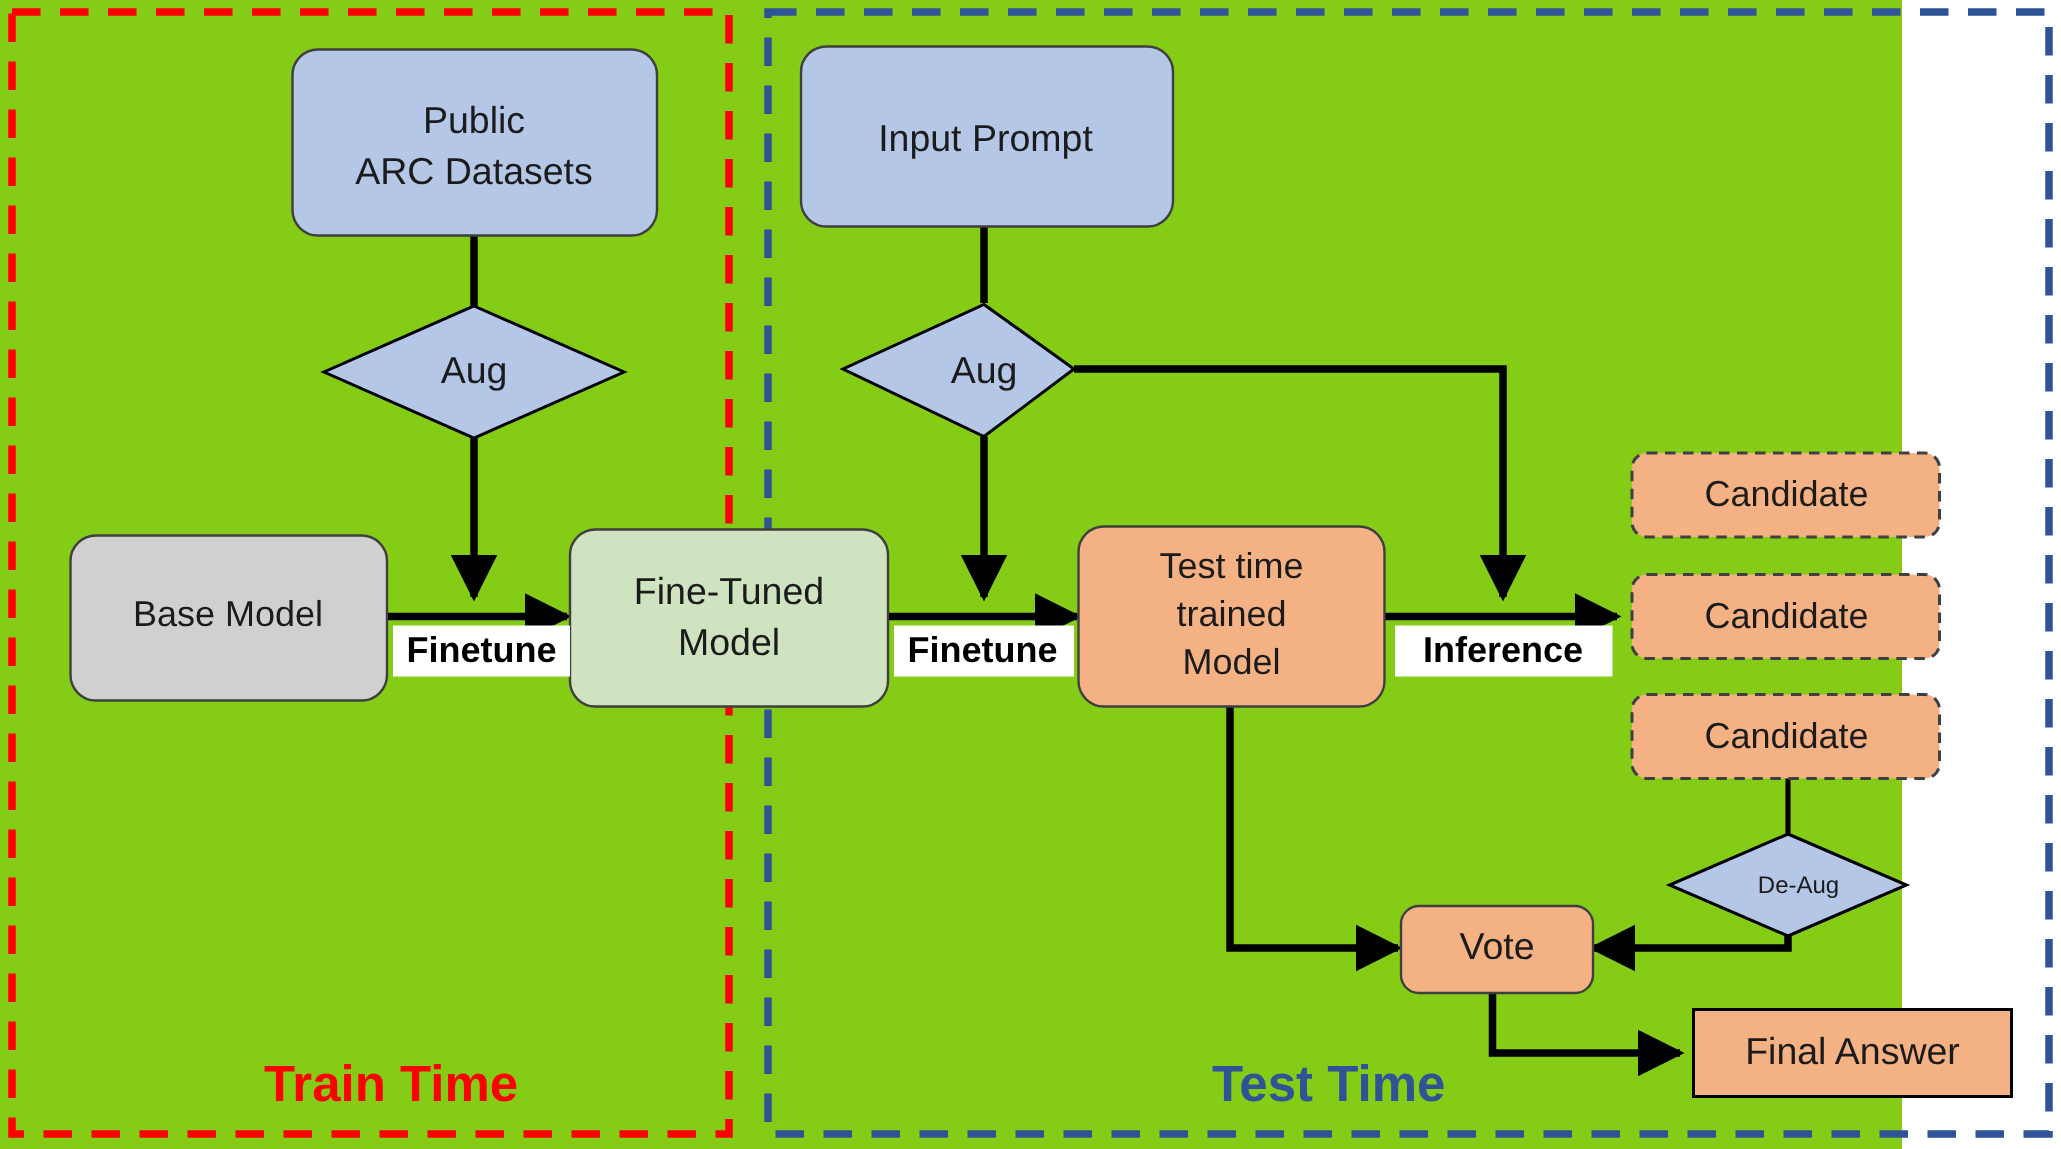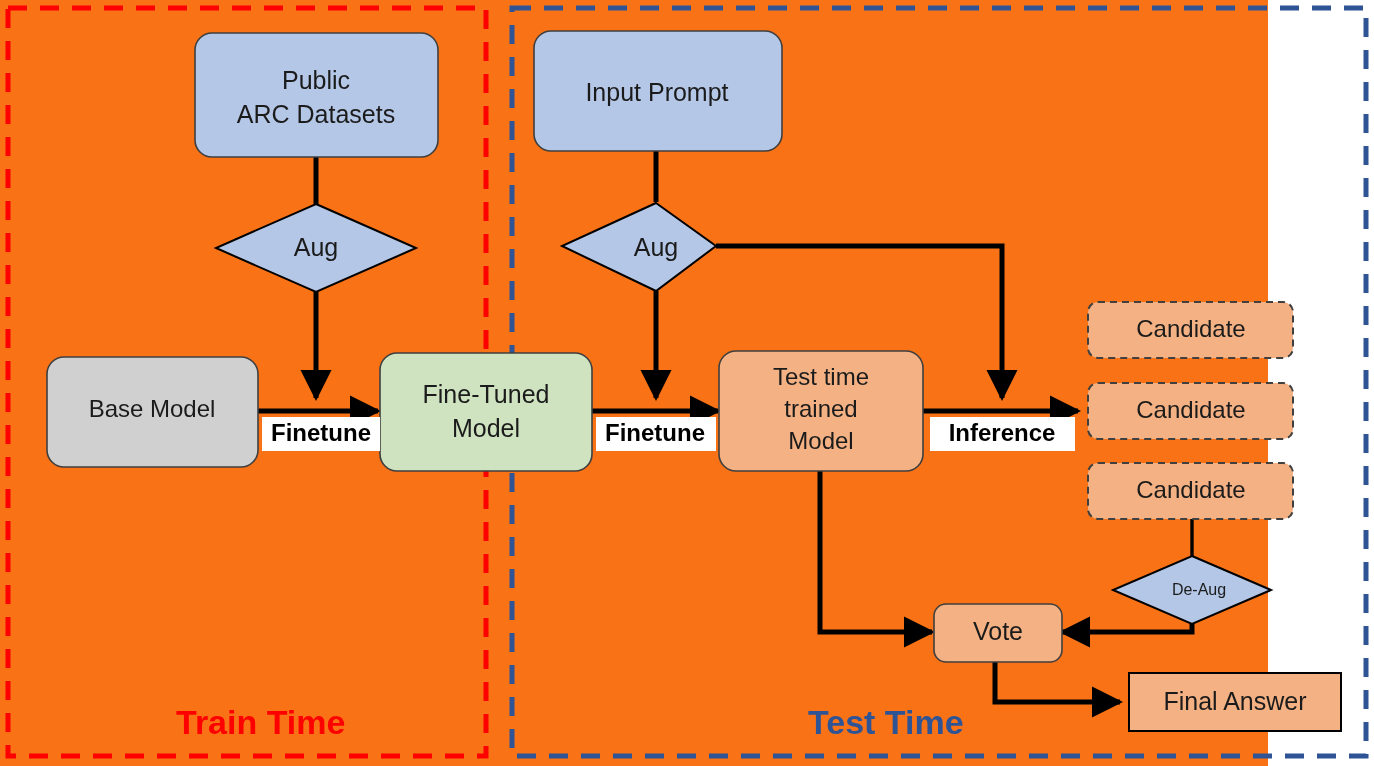--- a/index.html
+++ b/index.html
@@ -1,18 +1,18 @@
 <!DOCTYPE html>
 <html><head>
 <meta charset="utf-8">
 <style>
   html,body{margin:0;padding:0;background:#ffffff;}
   body{width:1374px;height:766px;overflow:hidden;
        font-family:"Liberation Sans","DejaVu Sans",sans-serif;}
-  #stage{position:relative;width:1268px;height:766px;background:#f97316;}
+  #stage{position:relative;width:1268px;height:766px;background:#84cc16;}
   svg#diagram{position:absolute;left:0;top:0;width:1374px;height:766px;}
   .node-text{font-family:"Liberation Sans","DejaVu Sans",sans-serif;
              fill:#1b1b1b;text-anchor:middle;dominant-baseline:middle;}
   .edge-label{font-family:"Liberation Sans","DejaVu Sans",sans-serif;
               font-weight:bold;fill:#000;text-anchor:middle;dominant-baseline:middle;}
   .region-label{font-family:"Liberation Sans","DejaVu Sans",sans-serif;
                 font-weight:bold;text-anchor:start;dominant-baseline:middle;}
   .shape{stroke:#3f3f3f;stroke-width:1.6;}
   .shape-dark{stroke:#000000;stroke-width:2;}
   .shape-dashed{stroke:#404040;stroke-width:2;stroke-dasharray:7 5;}

